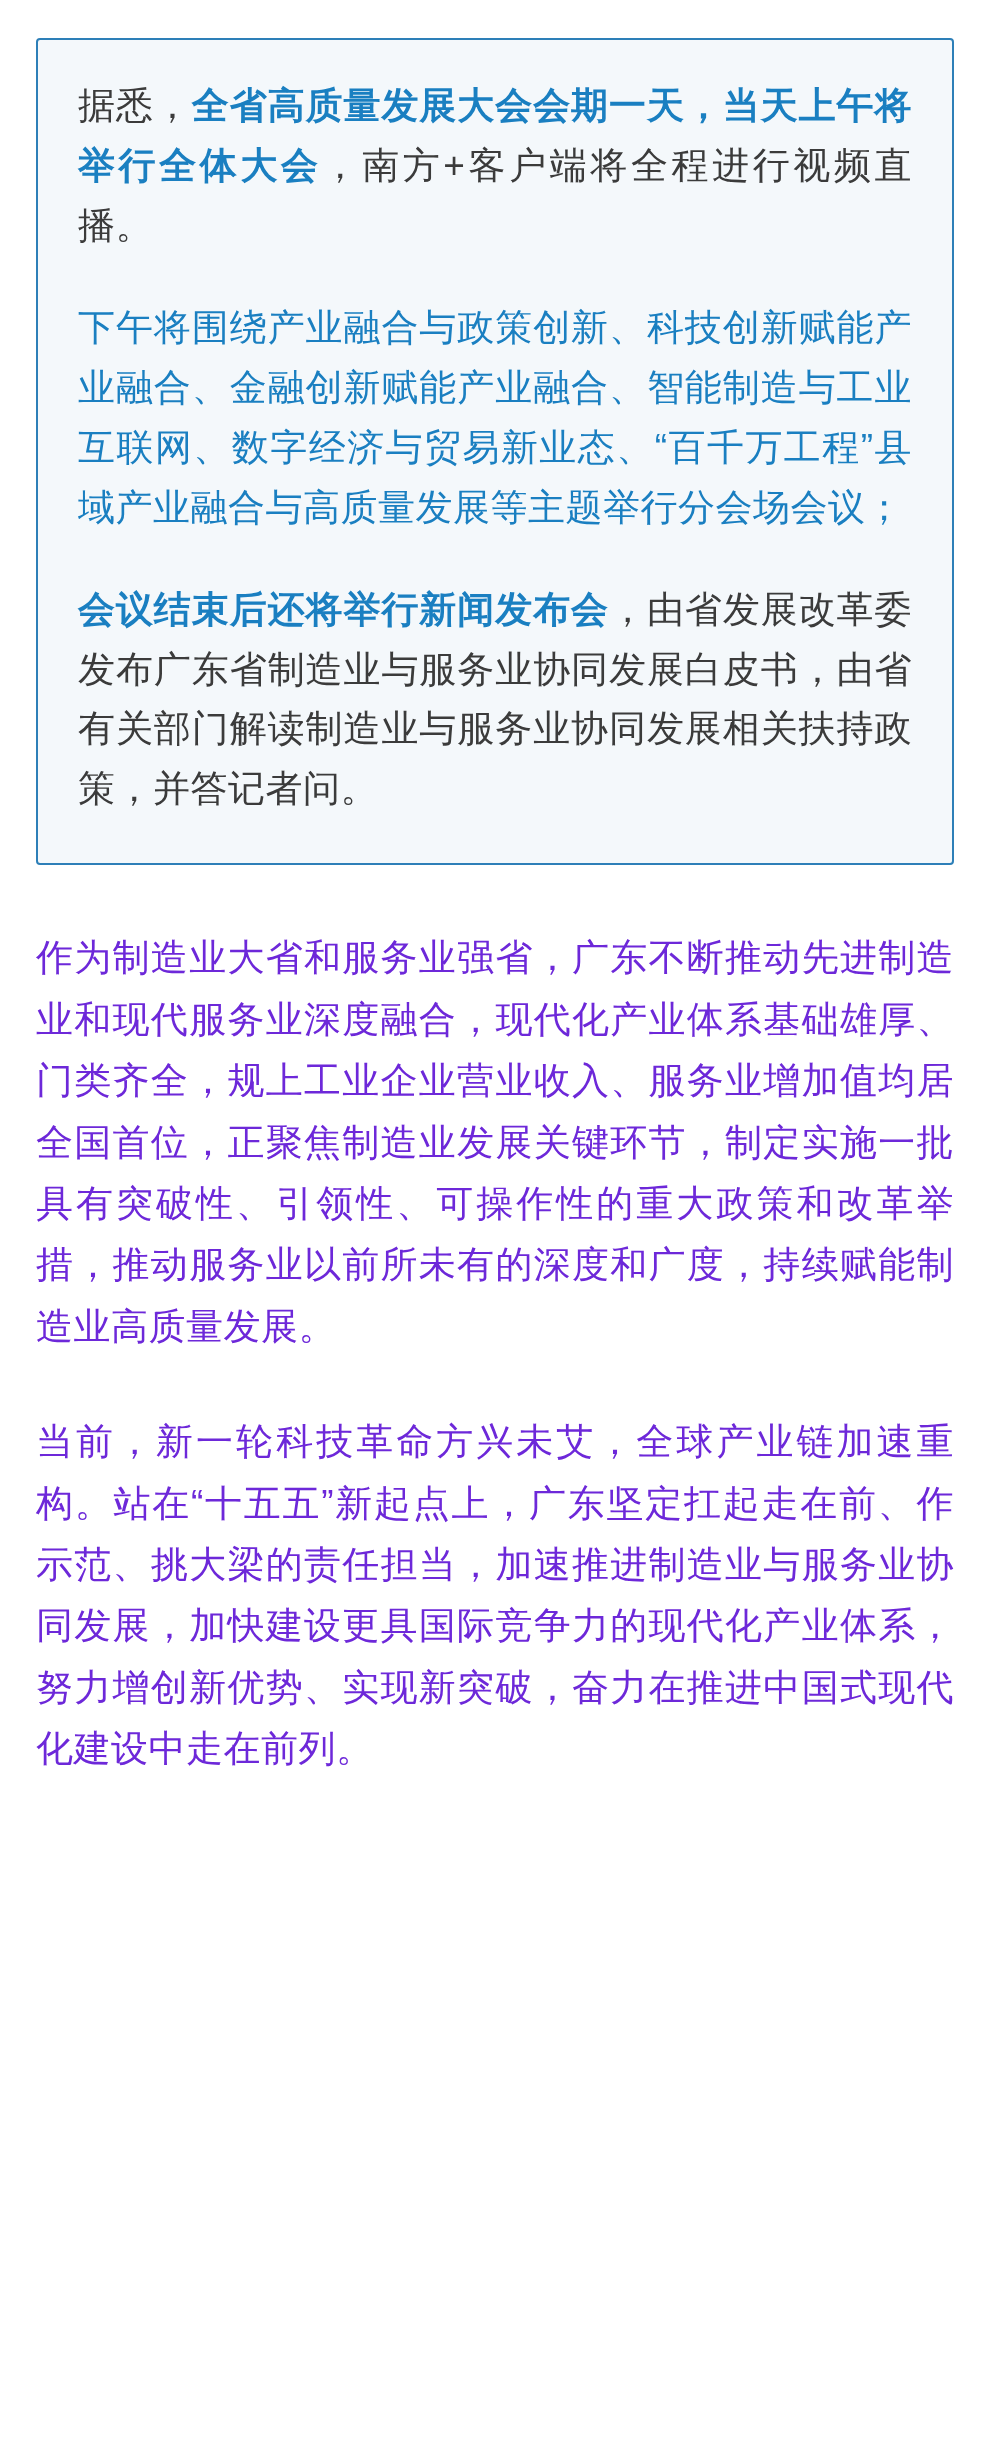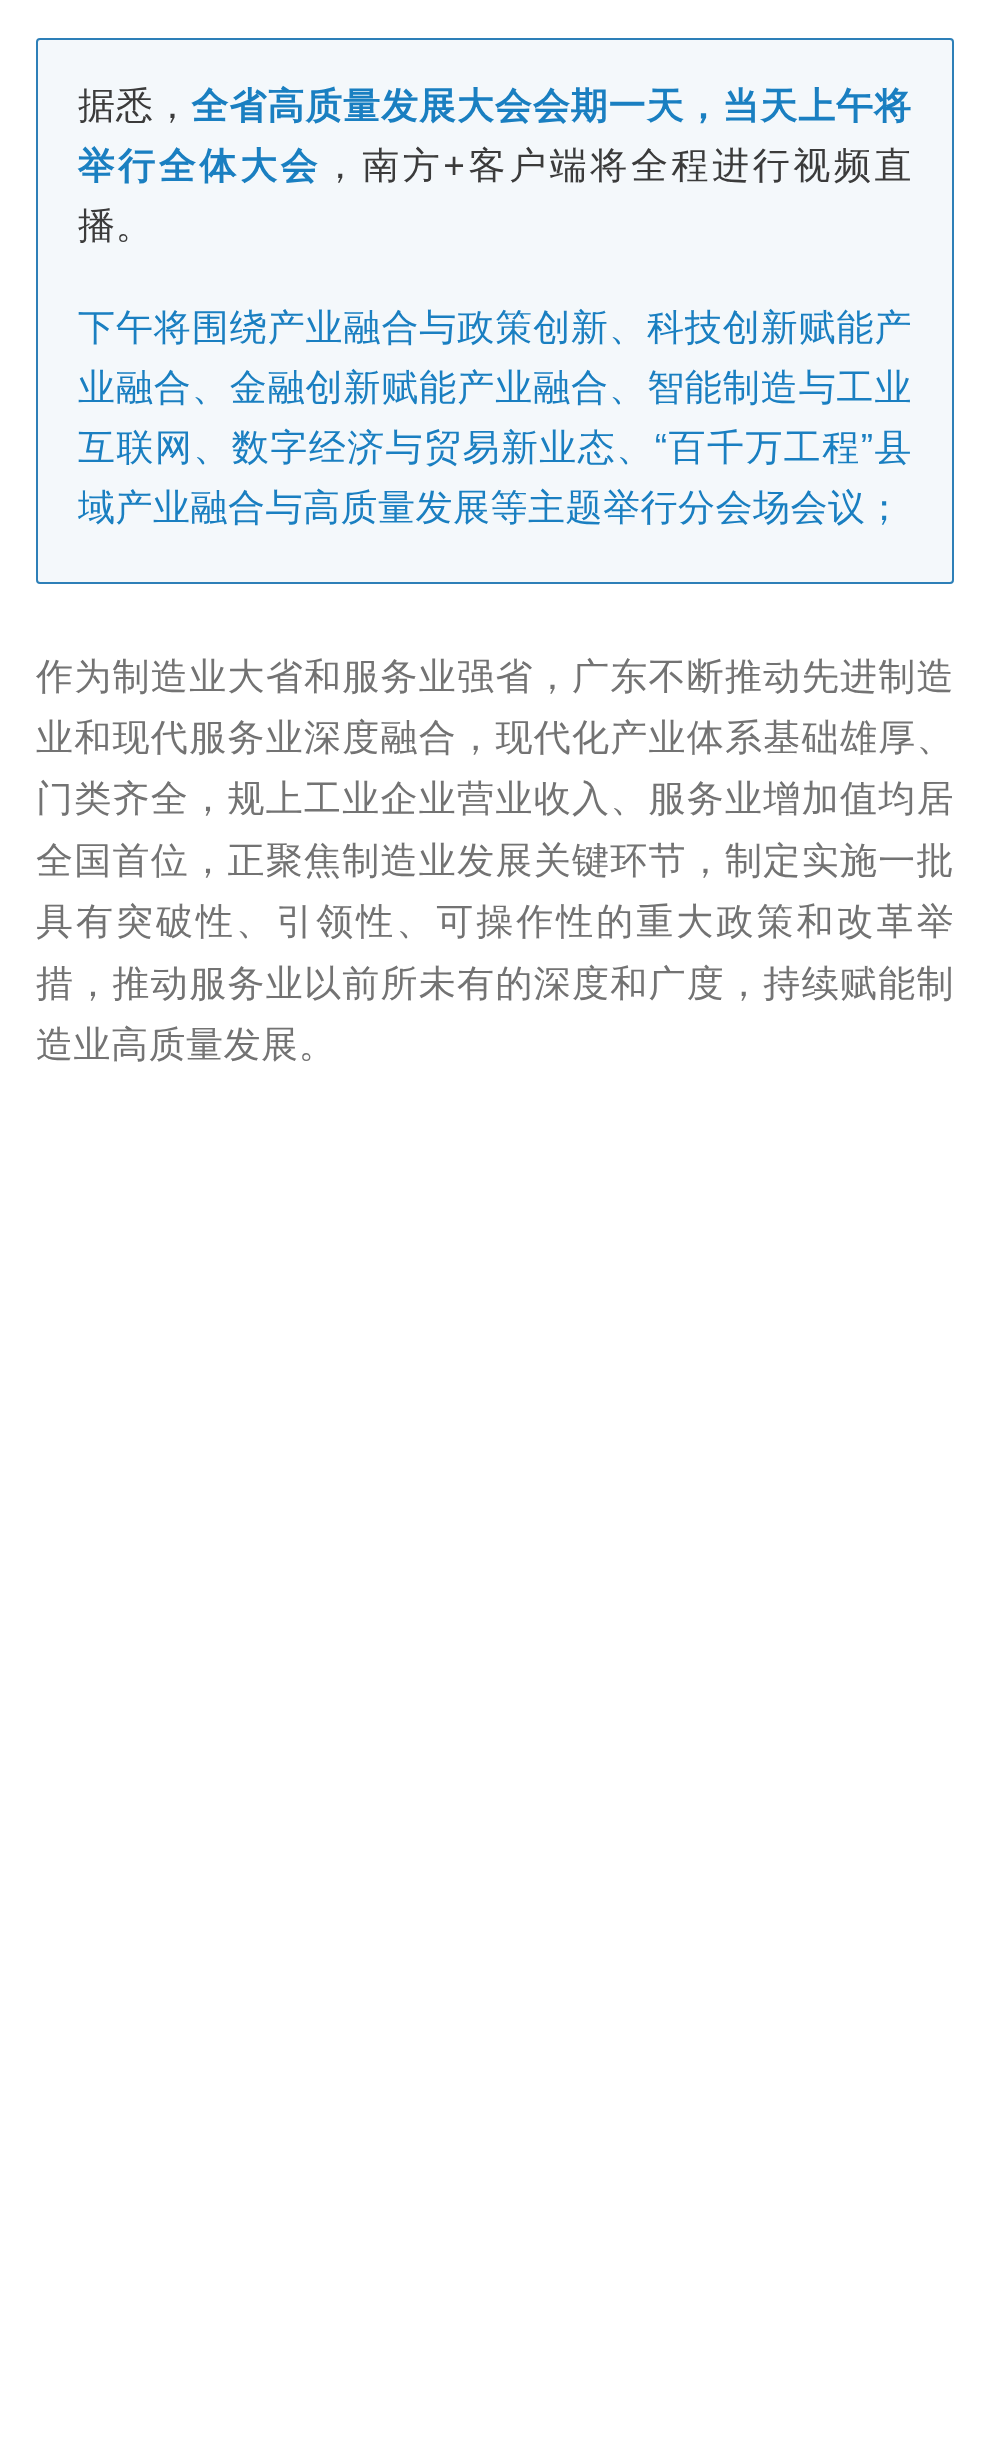--- a/index.html
+++ b/index.html
@@ -50,21 +50,21 @@
   .hl-all {
     color: #1a7fc1;
     font-weight: normal;
   }
 
   
   .body-para {
     margin: 0 0 54px 0;
     font-size: 37px;
     line-height: 1.66;
-    color: #737373;
+    color: #6d28d9;
     letter-spacing: 0.5px;
     text-align: justify;
     text-justify: inter-ideograph;
   }
   .body-para:last-child {
     margin-bottom: 0;
   }
 </style>
 </head>
 <body>
@@ -74,18 +74,22 @@
   <div class="quote-card">
 
     <p>
       <span>据悉，</span><span class="hl">全省高质量发展大会会期一天，当天上午将举行全体大会</span><span>，南方+客户端将全程进行视频直播。</span>
     </p>
 
     <p>
       <span class="hl-all">下午将围绕产业融合与政策创新、科技创新赋能产业融合、金融创新赋能产业融合、智能制造与工业互联网、数字经济与贸易新业态、“百千万工程”县域产业融合与高质量发展等主题举行分会场会议；</span>
     </p>
 
+    <p>
+      <span class="hl">会议结束后还将举行新闻发布会</span><span>，由省发展改革委发布广东省制造业与服务业协同发展白皮书，由省有关部门解读制造业与服务业协同发展相关扶持政策，并答记者问。</span>
+    </p>
 
   </div>
 
   <p class="body-para">作为制造业大省和服务业强省，广东不断推动先进制造业和现代服务业深度融合，现代化产业体系基础雄厚、门类齐全，规上工业企业营业收入、服务业增加值均居全国首位，正聚焦制造业发展关键环节，制定实施一批具有突破性、引领性、可操作性的重大政策和改革举措，推动服务业以前所未有的深度和广度，持续赋能制造业高质量发展。</p>
+  <p class="body-para">当前，新一轮科技革命方兴未艾，全球产业链加速重构。站在“十五五”新起点上，广东坚定扛起走在前、作示范、挑大梁的责任担当，加速推进制造业与服务业协同发展，加快建设更具国际竞争力的现代化产业体系，努力增创新优势、实现新突破，奋力在推进中国式现代化建设中走在前列。</p>
 
 </div>
 
 </body></html>

